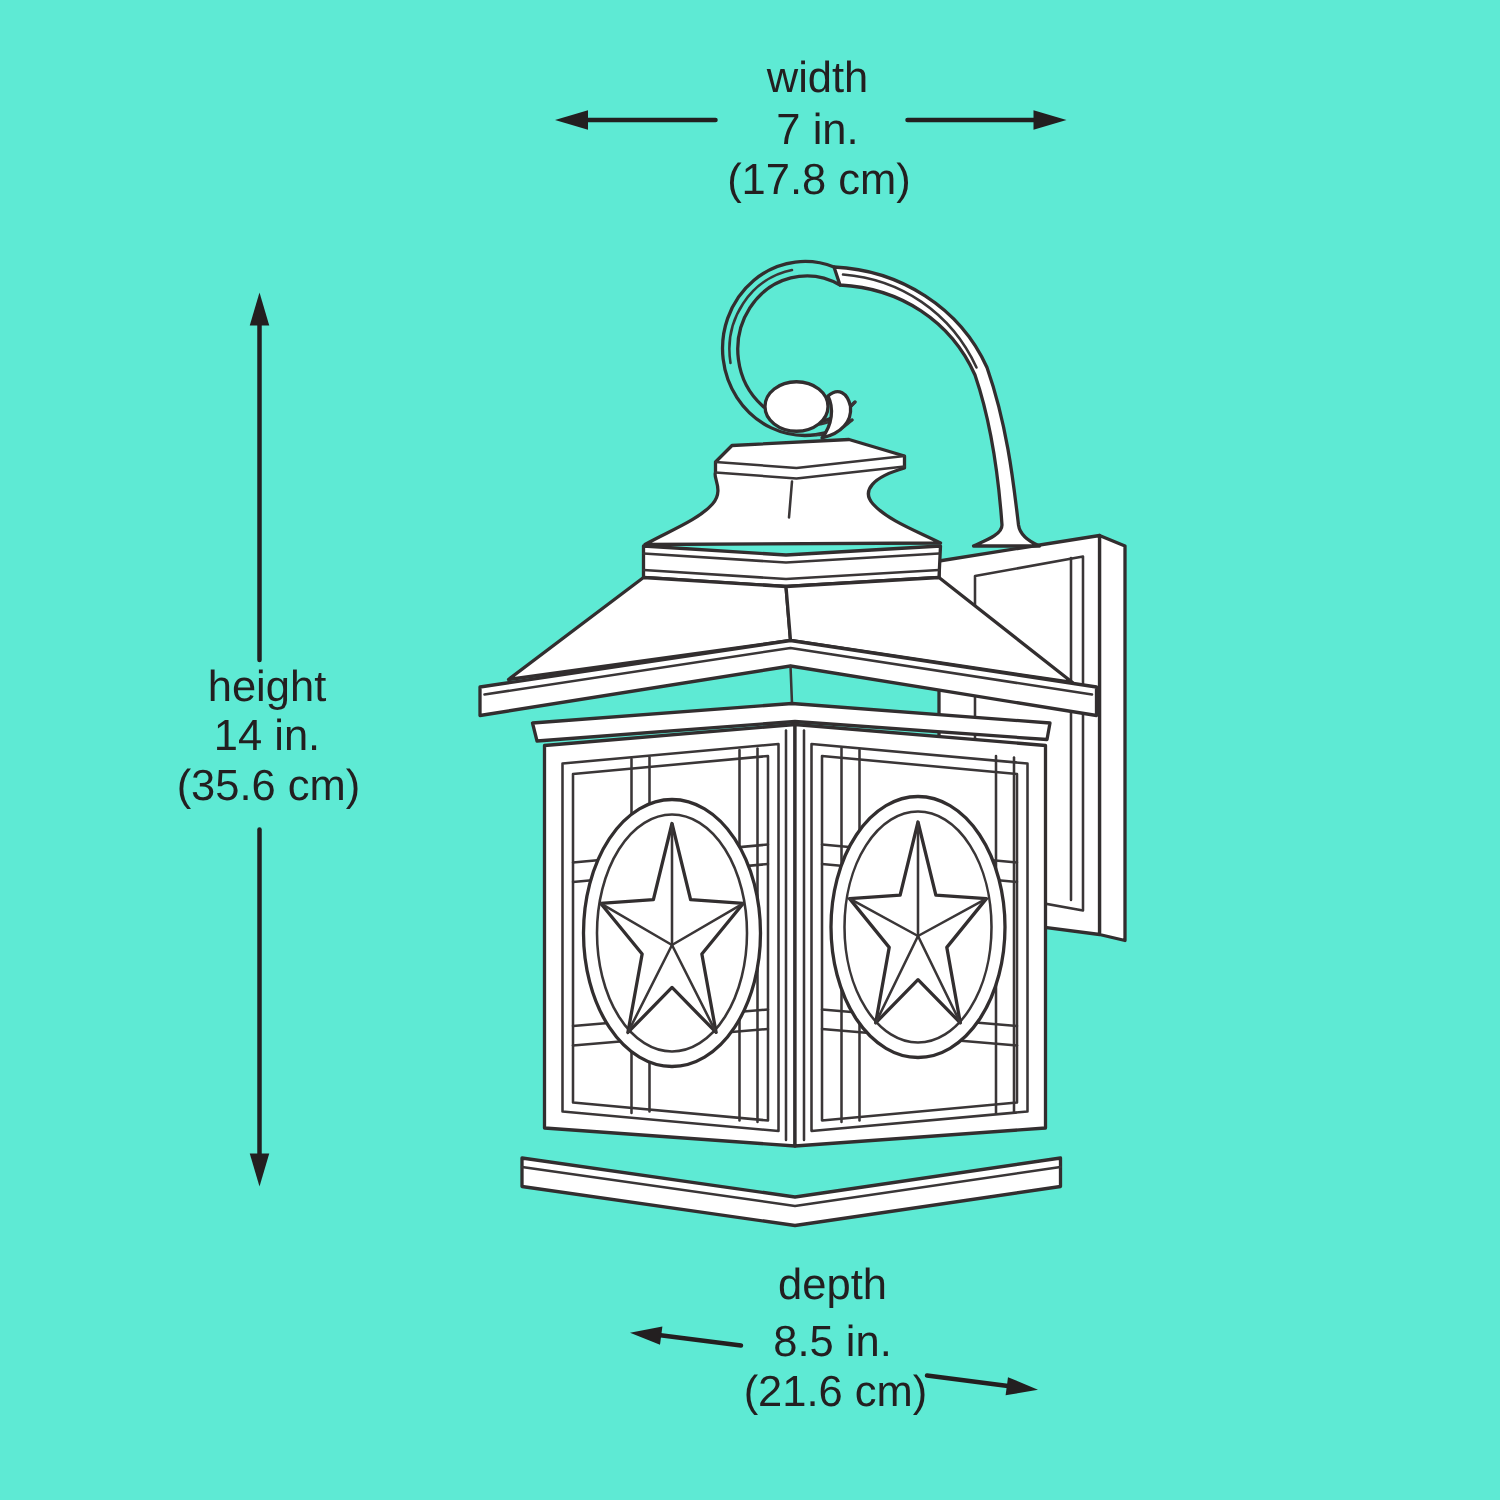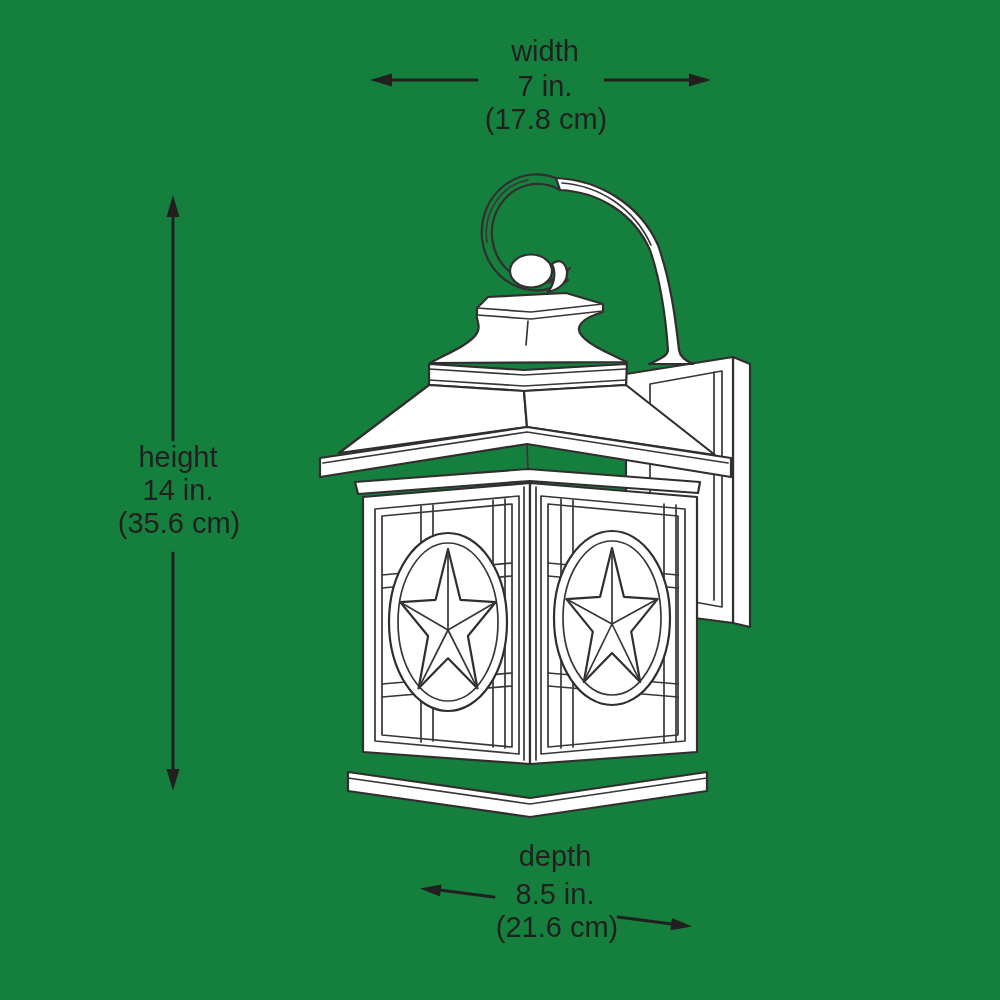--- a/index.html
+++ b/index.html
@@ -4,21 +4,21 @@
 <style>
   html, body {
     margin: 0;
     padding: 0;
     background: #ffffff;
   }
   .stage {
     position: relative;
     width: 1000px;
     height: 1000px;
-    background: #15803d;
+    background: #5eead4;
     overflow: hidden;
     font-family: "Liberation Sans", sans-serif;
     text-decoration: underline;
   }
   svg { display: block; }
   .outline {
     fill: none;
     stroke: #322e2f;
     stroke-width: 2.2;
     stroke-linejoin: round;

